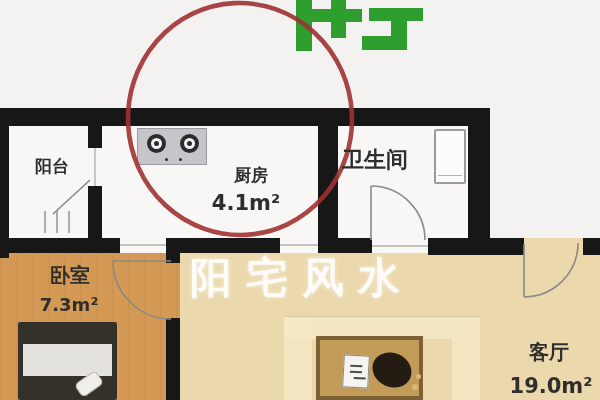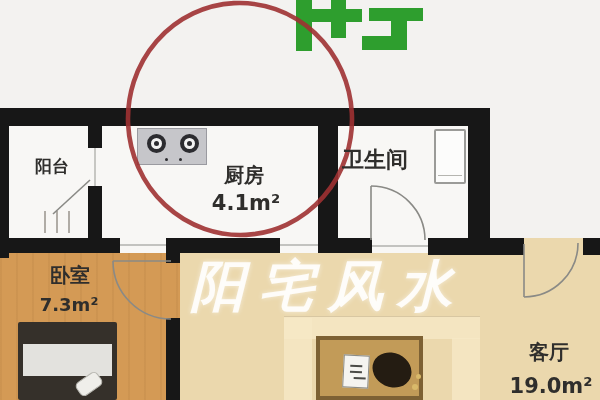--- a/index.html
+++ b/index.html
@@ -24,23 +24,23 @@
   .bed{position:absolute;left:18px;top:322px;width:99px;height:78px;background:#35302a;border-radius:2px;}
   .bed-sheet{position:absolute;left:5px;top:22px;width:89px;height:32px;background:#e3e2de;}
   .bed-pillow{position:absolute;left:58px;top:54px;width:26px;height:16px;background:#efeeea;border:1px solid #b9b8b2;border-radius:5px;transform:rotate(-35deg);box-sizing:border-box;}
   .table{position:absolute;left:316px;top:336px;width:107px;height:64px;background:#c29b58;border:4px solid #7d6134;box-sizing:border-box;}
   .table-card{position:absolute;left:23px;top:15px;width:26px;height:33px;background:#f5f4f0;border:1px solid #8c8c86;transform:rotate(3deg);box-sizing:border-box;}
   .table-card::after{content:"";position:absolute;left:6px;top:9px;width:12px;height:2px;background:#4a4a46;box-shadow:0 6px 0 #4a4a46, 4px 12px 0 #4a4a46;}
   .table-blob{position:absolute;left:52px;top:13px;width:40px;height:34px;background:#241c12;border-radius:50%;transform:rotate(25deg);}
   .table-dot{position:absolute;background:#d9b96a;border-radius:50%;}
   .rackline{position:absolute;width:2px;height:22px;background:#b0aca6;top:211px;}
   .svg-overlay{position:absolute;left:0;top:0;pointer-events:none;}
-  .watermark{position:absolute;left:190px;top:250px;font-size:55px;font-weight:700;
+  .watermark{position:absolute;left:190px;top:250px;font-size:42px;font-weight:700;
       letter-spacing:14px;color:rgba(255,255,255,.88);white-space:nowrap;
-      text-shadow:0 0 5px rgba(255,255,255,.55);font-style:italic;}
+      text-shadow:0 0 5px rgba(255,255,255,.55);}
 </style>
 </head>
 <body>
 
 <div class="stage">
 
   <div class="floor-white" style="left:9px;top:126px;width:79px;height:112px"></div>
   <div class="floor-white" style="left:102px;top:126px;width:216px;height:112px"></div>
   <div class="floor-white" style="left:338px;top:126px;width:130px;height:112px"></div>
   <div class="floor-bedroom" style="left:0;top:253px;width:180px;height:147px"></div>
@@ -117,21 +117,21 @@
       <rect x="331" y="0" width="15" height="38"></rect>
       <rect x="369" y="8" width="54" height="13"></rect>
       <rect x="391" y="21" width="16" height="25"></rect>
       <rect x="362" y="36" width="45" height="14"></rect>
     </g>
 
     <ellipse cx="240" cy="119" rx="112" ry="116" fill="none" stroke="#9e3132" stroke-width="4.6" opacity="0.9" transform="rotate(-3 240 119)"></ellipse>
   </svg>
 
   <div class="rlabel" style="left:52px;top:166px;font-size:17px">阳台</div>
-  <div class="rlabel" style="left:244px;top:175px;font-size:20px">厨房</div>
+  <div class="rlabel" style="left:251px;top:175px;font-size:17px">厨房</div>
   <div class="rlabel" style="left:246px;top:203px;font-size:21px">4.1m²</div>
   <div class="rlabel" style="left:375px;top:160px;font-size:22px">卫生间</div>
   <div class="rlabel" style="left:70px;top:275px;font-size:20px">卧室</div>
   <div class="rlabel" style="left:69px;top:305px;font-size:18px">7.3m²</div>
   <div class="rlabel" style="left:549px;top:352px;font-size:20px">客厅</div>
   <div class="rlabel" style="left:551px;top:386px;font-size:21px">19.0m²</div>
 
   <div class="watermark">阳宅风水</div>
 
 </div>

